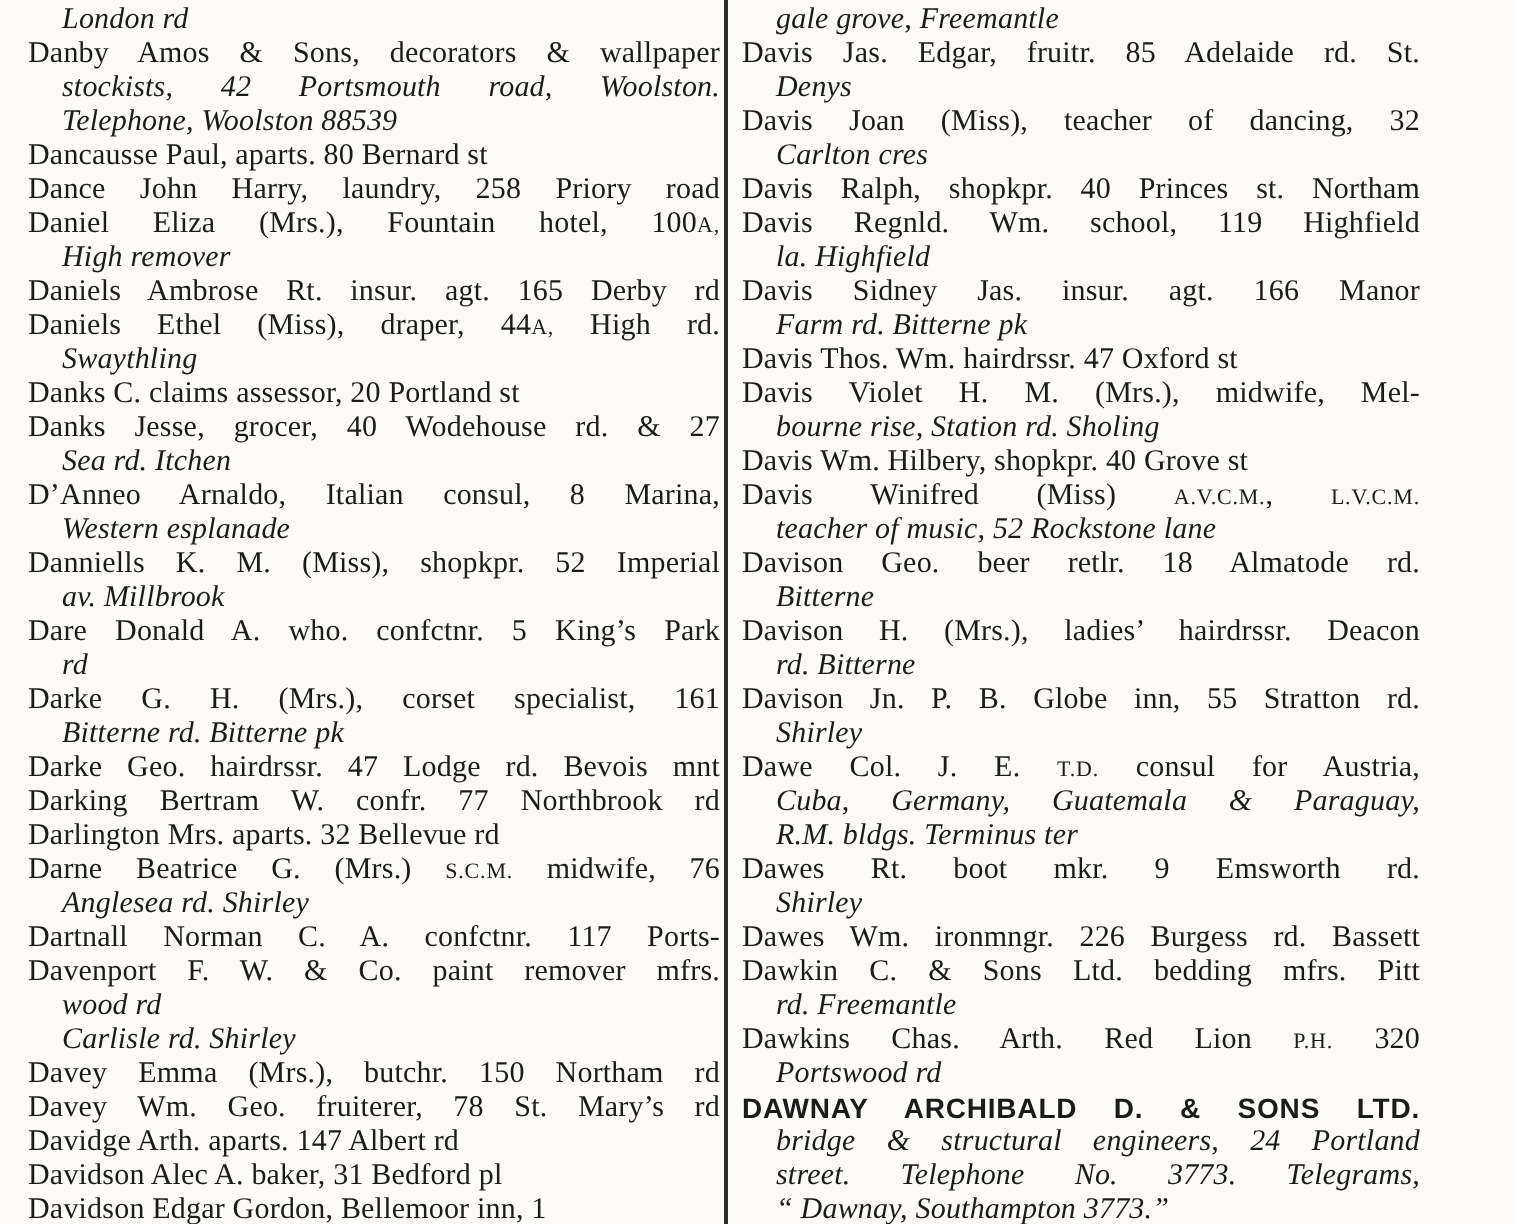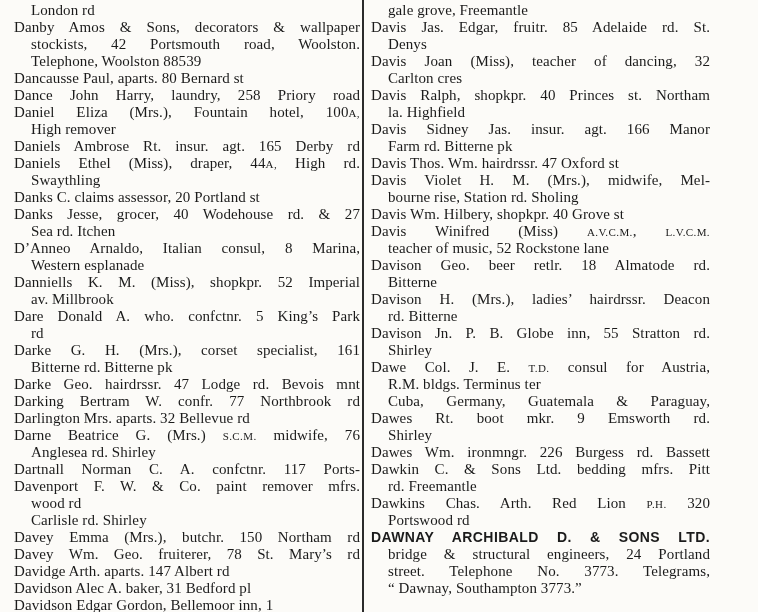--- a/index.html
+++ b/index.html
@@ -24,21 +24,21 @@
   .col { position: absolute; top: 2px; }
   .col-left  { left: 14px;  width: 346px; }
   .col-right { left: 371px; width: 339px; }
   .ln {
     font-size: 15px;
     line-height: 17px;
     height: 17px;
     overflow: hidden;
     letter-spacing: 0.1px;
   }
-  .cont { padding-left: 17px; }
+  .cont { padding-left: 17px; font-style: italic; }
   .just { text-align: justify; text-align-last: justify; }
   .bold {
     font-family: "Liberation Sans", "DejaVu Sans", sans-serif;
     font-weight: 700;
     font-size: 14px;
     letter-spacing: 0.4px;
   }
   .sc { font-size: 11px; letter-spacing: 0.4px; }
 </style>
 </head>
@@ -84,38 +84,39 @@
       <div class="ln">Davidson Edgar Gordon, Bellemoor inn, 1</div>
     </div>
   <div class="divider" style="background: rgb(43, 43, 43);"></div>
   <div class="col col-right">
       <div class="ln cont">gale grove, Freemantle</div>
       <div class="ln just">Davis Jas. Edgar, fruitr. 85 Adelaide rd. St.</div>
       <div class="ln cont">Denys</div>
       <div class="ln just">Davis Joan (Miss), teacher of dancing, 32</div>
       <div class="ln cont">Carlton cres</div>
       <div class="ln just">Davis Ralph, shopkpr. 40 Princes st. Northam</div>
+      <div class="ln just">Davis Regnld. Wm. school, 119 Highfield</div>
       <div class="ln cont">la. Highfield</div>
       <div class="ln just">Davis Sidney Jas. insur. agt. 166 Manor</div>
       <div class="ln cont">Farm rd. Bitterne pk</div>
       <div class="ln">Davis Thos. Wm. hairdrssr. 47 Oxford st</div>
       <div class="ln just">Davis Violet H. M. (Mrs.), midwife, Mel-</div>
       <div class="ln cont">bourne rise, Station rd. Sholing</div>
       <div class="ln">Davis Wm. Hilbery, shopkpr. 40 Grove st</div>
       <div class="ln just"><span>Davis Winifred (Miss) </span><span class="sc">A.V.C.M.</span><span>, </span><span class="sc">L.V.C.M.</span></div>
       <div class="ln cont">teacher of music, 52 Rockstone lane</div>
       <div class="ln just">Davison Geo. beer retlr. 18 Almatode rd.</div>
       <div class="ln cont">Bitterne</div>
       <div class="ln just">Davison H. (Mrs.), ladies’ hairdrssr. Deacon</div>
       <div class="ln cont">rd. Bitterne</div>
       <div class="ln just">Davison Jn. P. B. Globe inn, 55 Stratton rd.</div>
       <div class="ln cont">Shirley</div>
       <div class="ln just"><span>Dawe Col. J. E. </span><span class="sc">T.D.</span><span> consul for Austria,</span></div>
+      <div class="ln cont just">Cuba, Germany, Guatemala &amp; Paraguay,</div>
       <div class="ln cont">R.M. bldgs. Terminus ter</div>
-      <div class="ln cont just">Cuba, Germany, Guatemala &amp; Paraguay,</div>
       <div class="ln just">Dawes Rt. boot mkr. 9 Emsworth rd.</div>
       <div class="ln cont">Shirley</div>
       <div class="ln just">Dawes Wm. ironmngr. 226 Burgess rd. Bassett</div>
       <div class="ln just">Dawkin C. &amp; Sons Ltd. bedding mfrs. Pitt</div>
       <div class="ln cont">rd. Freemantle</div>
       <div class="ln just"><span>Dawkins Chas. Arth. Red Lion </span><span class="sc">P.H.</span><span> 320</span></div>
       <div class="ln cont">Portswood rd</div>
       <div class="ln just bold">DAWNAY ARCHIBALD D. &amp; SONS LTD.</div>
       <div class="ln cont just">bridge &amp; structural engineers, 24 Portland</div>
       <div class="ln cont just">street.  Telephone No. 3773.  Telegrams,</div>

